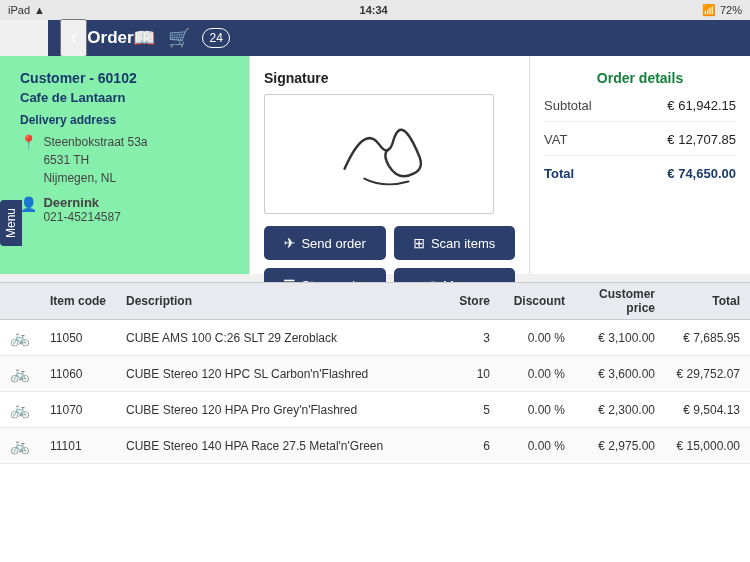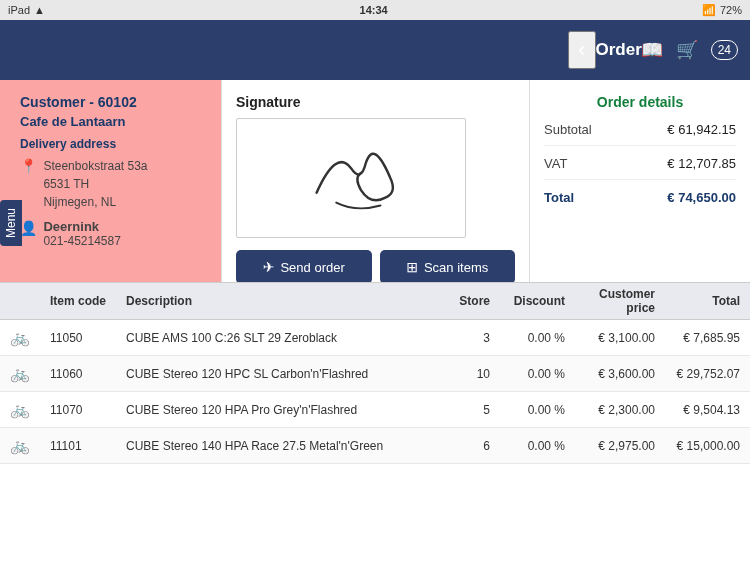--- a/index.html
+++ b/index.html
@@ -24,26 +24,27 @@
       font-size: 11px;
       color: #333;
     }
     .status-bar-left { display: flex; align-items: center; gap: 4px; }
     .status-bar-center { font-weight: 600; }
     .status-bar-right { display: flex; align-items: center; gap: 4px; }
 
     
     .nav-bar {
       background: #2c3e6b;
-      height: 60px;
-      display: flex;
-      align-items: center;
-      justify-content: flex-end;
+      height: 36px;
+      display: flex;
+      align-items: center;
+      justify-content: flex-start;
       padding: 0 12px;
       color: white;
+      margin-left: 48px;
     }
     .nav-back {
       color: white;
       font-size: 22px;
       cursor: pointer;
       padding: 4px 8px;
     }
     .nav-title {
       font-size: 17px;
       font-weight: 600;
@@ -84,23 +85,23 @@
       transform: rotate(180deg);
       padding: 8px 4px;
       font-size: 12px;
       cursor: pointer;
       z-index: 10;
       border-radius: 0 4px 4px 0;
     }
 
     
     .left-panel {
-      width: 222px;
+      width: 250px;
       padding: 14px 14px 14px 20px;
-      background: #fca5a5;
+      background: #86efac;
       border-right: 1px solid #ddd;
       flex-shrink: 0;
     }
     .customer-id {
       font-size: 14px;
       font-weight: 700;
       color: #1a3a6b;
       margin-bottom: 4px;
     }
     .cafe-name {

